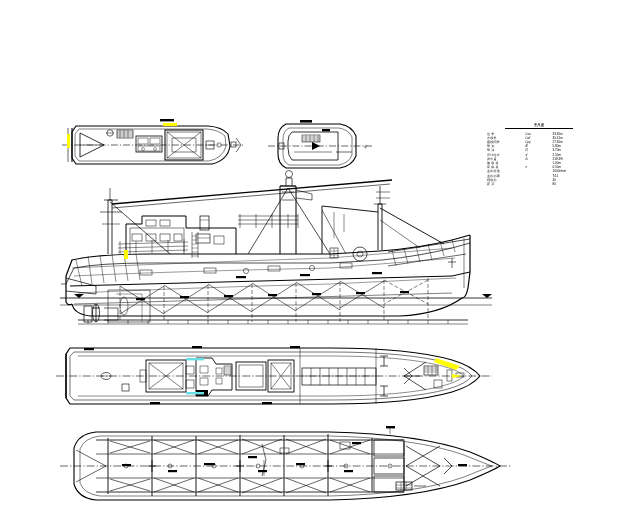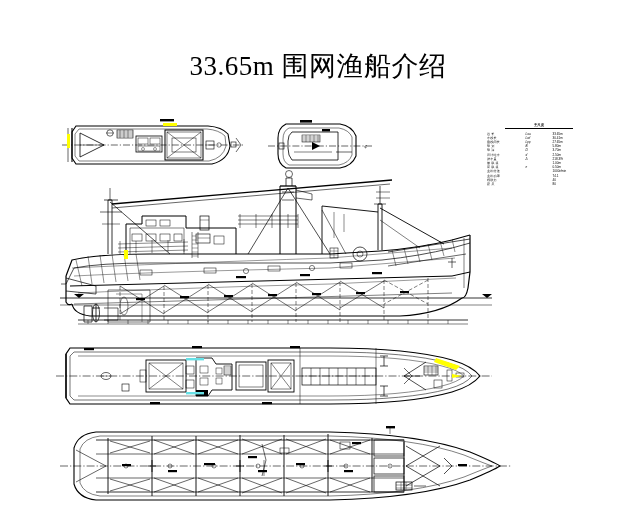--- a/index.html
+++ b/index.html
@@ -34,21 +34,20 @@
   #spec td{padding:.55px 0;vertical-align:top;white-space:nowrap;font-size:3.1px;}
   #spec td.c-label{width:37%;letter-spacing:.15px;}
   #spec td.c-sym{width:26%;text-align:left;font-style:italic;}
   #spec td.c-val{width:37%;text-align:left;}
 </style>
 </head>
 <body>
 
 <div id="slide">
 
-  <div id="title">33.65m 围网渔船介绍</div>
 
   <div id="drawing">
     <svg width="636" height="414" viewBox="0 0 636 414" xmlns="http://www.w3.org/2000/svg" stroke="#000" fill="none" stroke-width="0.7" shape-rendering="geometricPrecision">
 
       <g>
 
         <path d="M76,18 L208,18 Q222,19 228,26 L230,38 Q228,52 212,56 L76,56 L72,50 L72,24 Z" stroke-width="1.1"></path>
         <path d="M79,21 L207,21 Q219,22 225,28 L226,38 Q223,50 209,53 L79,53 L75,48 L75,26 Z" stroke-width="0.5"></path>
 
         <path d="M62,37 L244,37" stroke-width="0.6" stroke-dasharray="7,2,1.2,2"></path>

